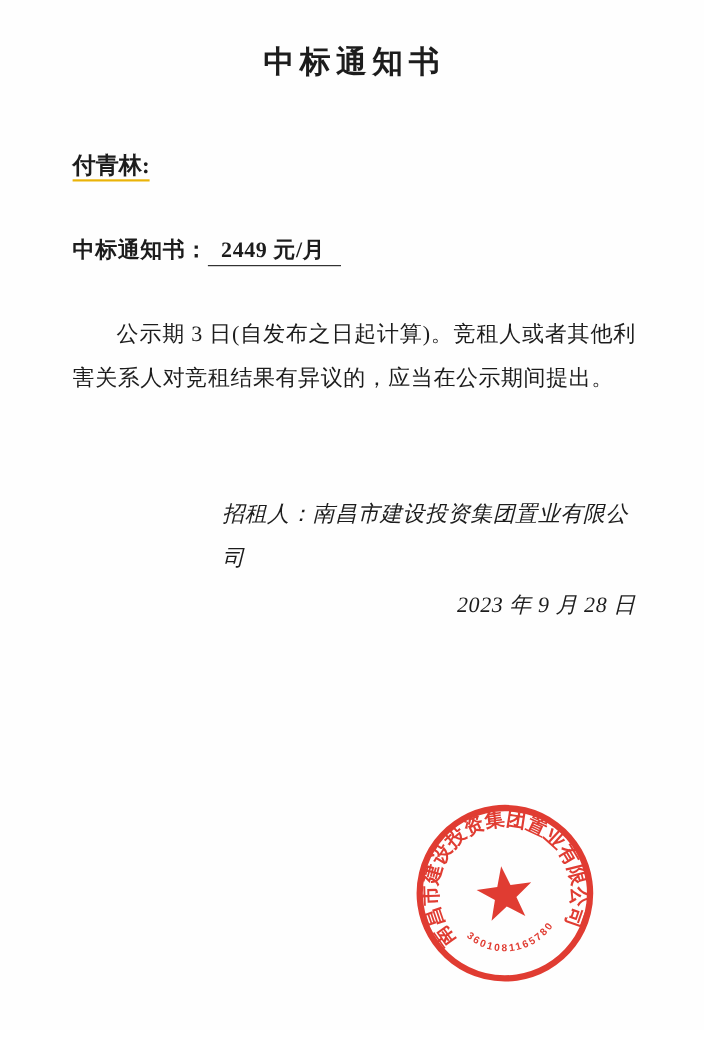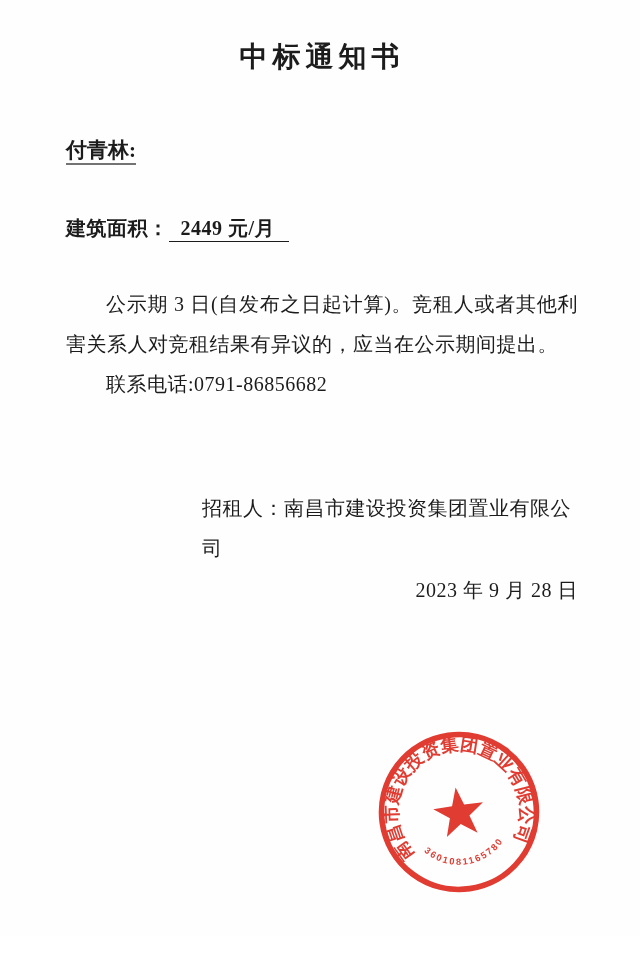--- a/index.html
+++ b/index.html
@@ -31,21 +31,21 @@
     margin: 0 0 0 0;
     line-height: 42px;
   }
   .recipient {
     margin-top: 52px;
     font-size: 21px;
     font-weight: bold;
     line-height: 40px;
   }
   .recipient .u {
-    border-bottom: 2px solid #737373;
+    border-bottom: 2px solid #eab308;
     padding-bottom: 1px;
   }
   .body-para {
     margin: 0;
     font-size: 20px;
     line-height: 40px;
     letter-spacing: 0.5px;
     text-align: justify;
     text-align-last: left;
     text-indent: 2em;
@@ -73,20 +73,21 @@
   .contact-line {
     margin: 0;
     font-size: 20px;
     line-height: 40px;
     letter-spacing: 0.5px;
     text-indent: 2em;
   }
   .signature-block {
     margin-top: 84px;
     position: relative;
+    font-style: italic;
   }
   .sig-line {
     margin: 0 0 0 136px;
     font-size: 20px;
     line-height: 40px;
     letter-spacing: 0.5px;
   }
   .sig-date {
     margin: 2px 0 0 289px;
     font-size: 20px;
@@ -111,27 +112,26 @@
 <div class="page">
 
   <h1 class="doc-title">中标通知书</h1>
 
   <div class="recipient">
     <span class="u">付青林:</span>
   </div>
 
 
   <div class="result-line">
-    <span>建筑面积：</span><span class="result-value">2449 元/月</span>
+    <span>中标通知书：</span><span class="result-value">2449 元/月</span>
   </div>
 
   <p class="body-para publicity-para">公示期 3 日(自发布之日起计算)。竞租人或者其他利害关系人对竞租结果有异议的，应当在公示期间提出。</p>
 
 
-  <p class="contact-line">联系电话:0791-86856682</p>
 
   <div class="signature-block">
     <p class="sig-line"><span>招租人：</span><span>南昌市建设投资集团置业有限公司</span></p>
     <p class="sig-date">2023 年 9 月 28 日</p>
   </div>
 
   <svg class="stamp" viewBox="0 0 200 200" xmlns="http://www.w3.org/2000/svg">
     <defs>
       <path id="stamp-top-arc" d="M 42.7 140.2 A 70 70 0 1 1 157.3 140.2" fill="none"></path>
       <path id="stamp-bottom-arc" d="M 48 130 A 60 60 0 0 0 152 130" fill="none"></path>

